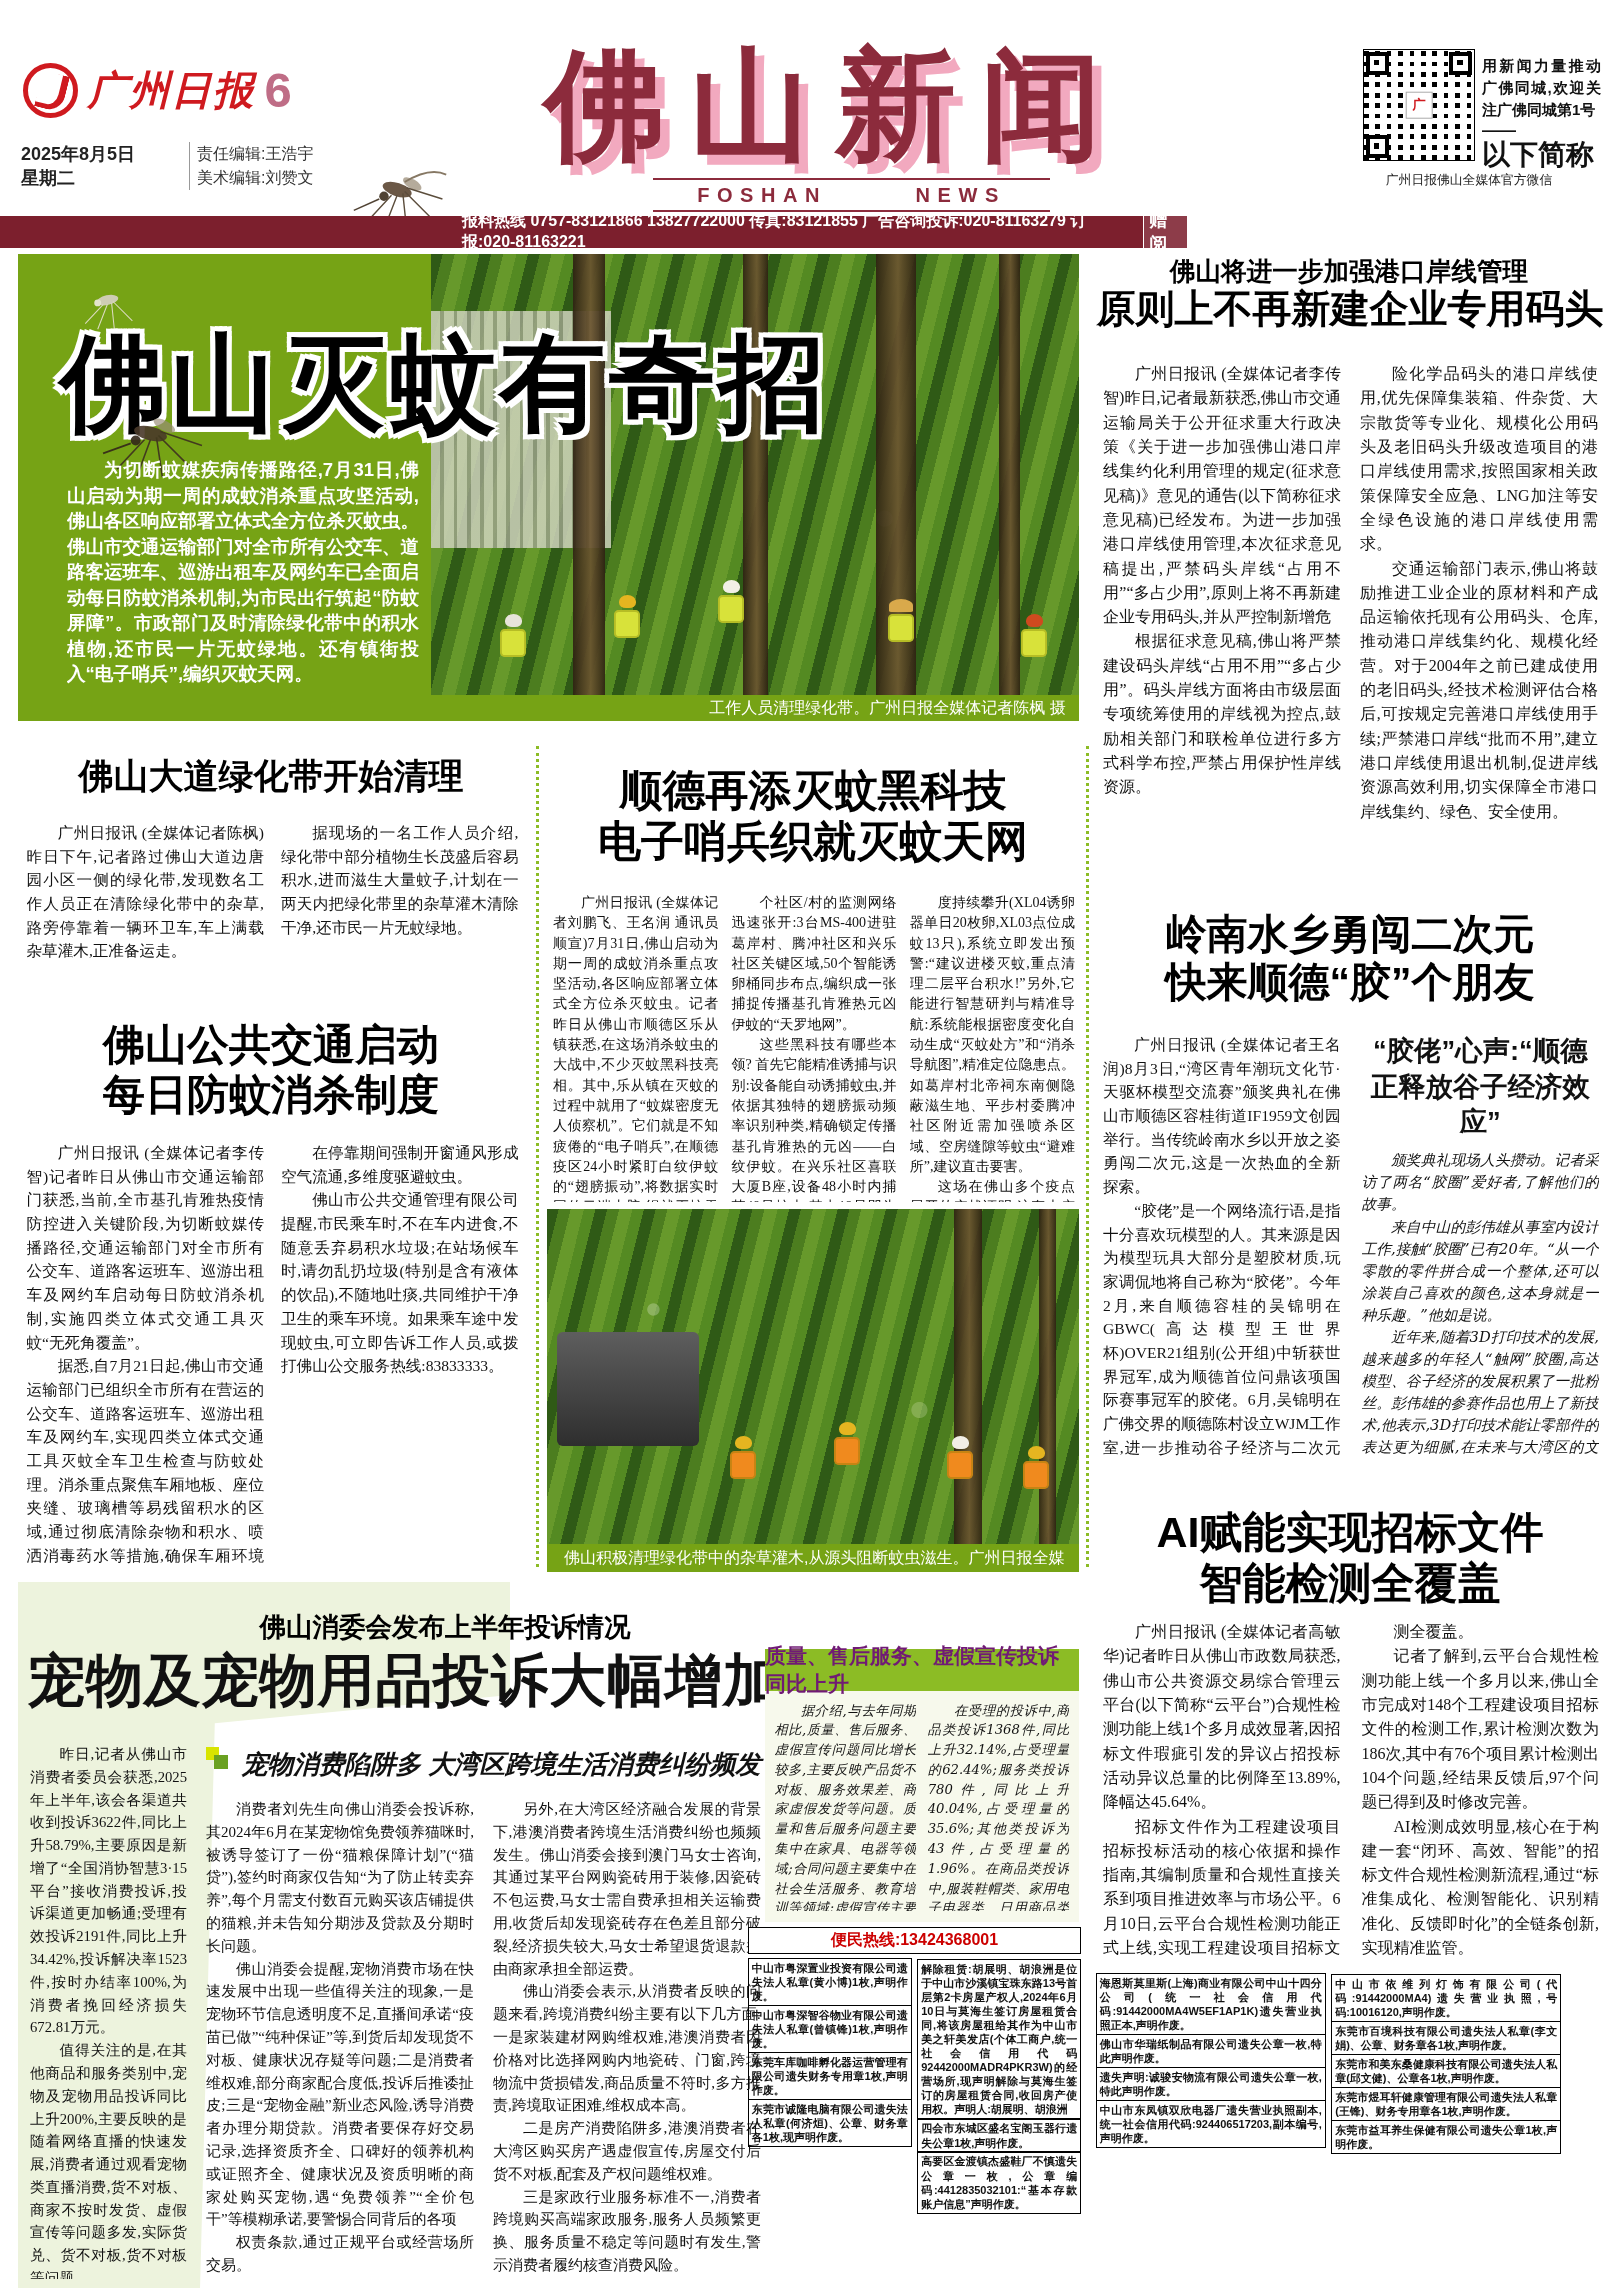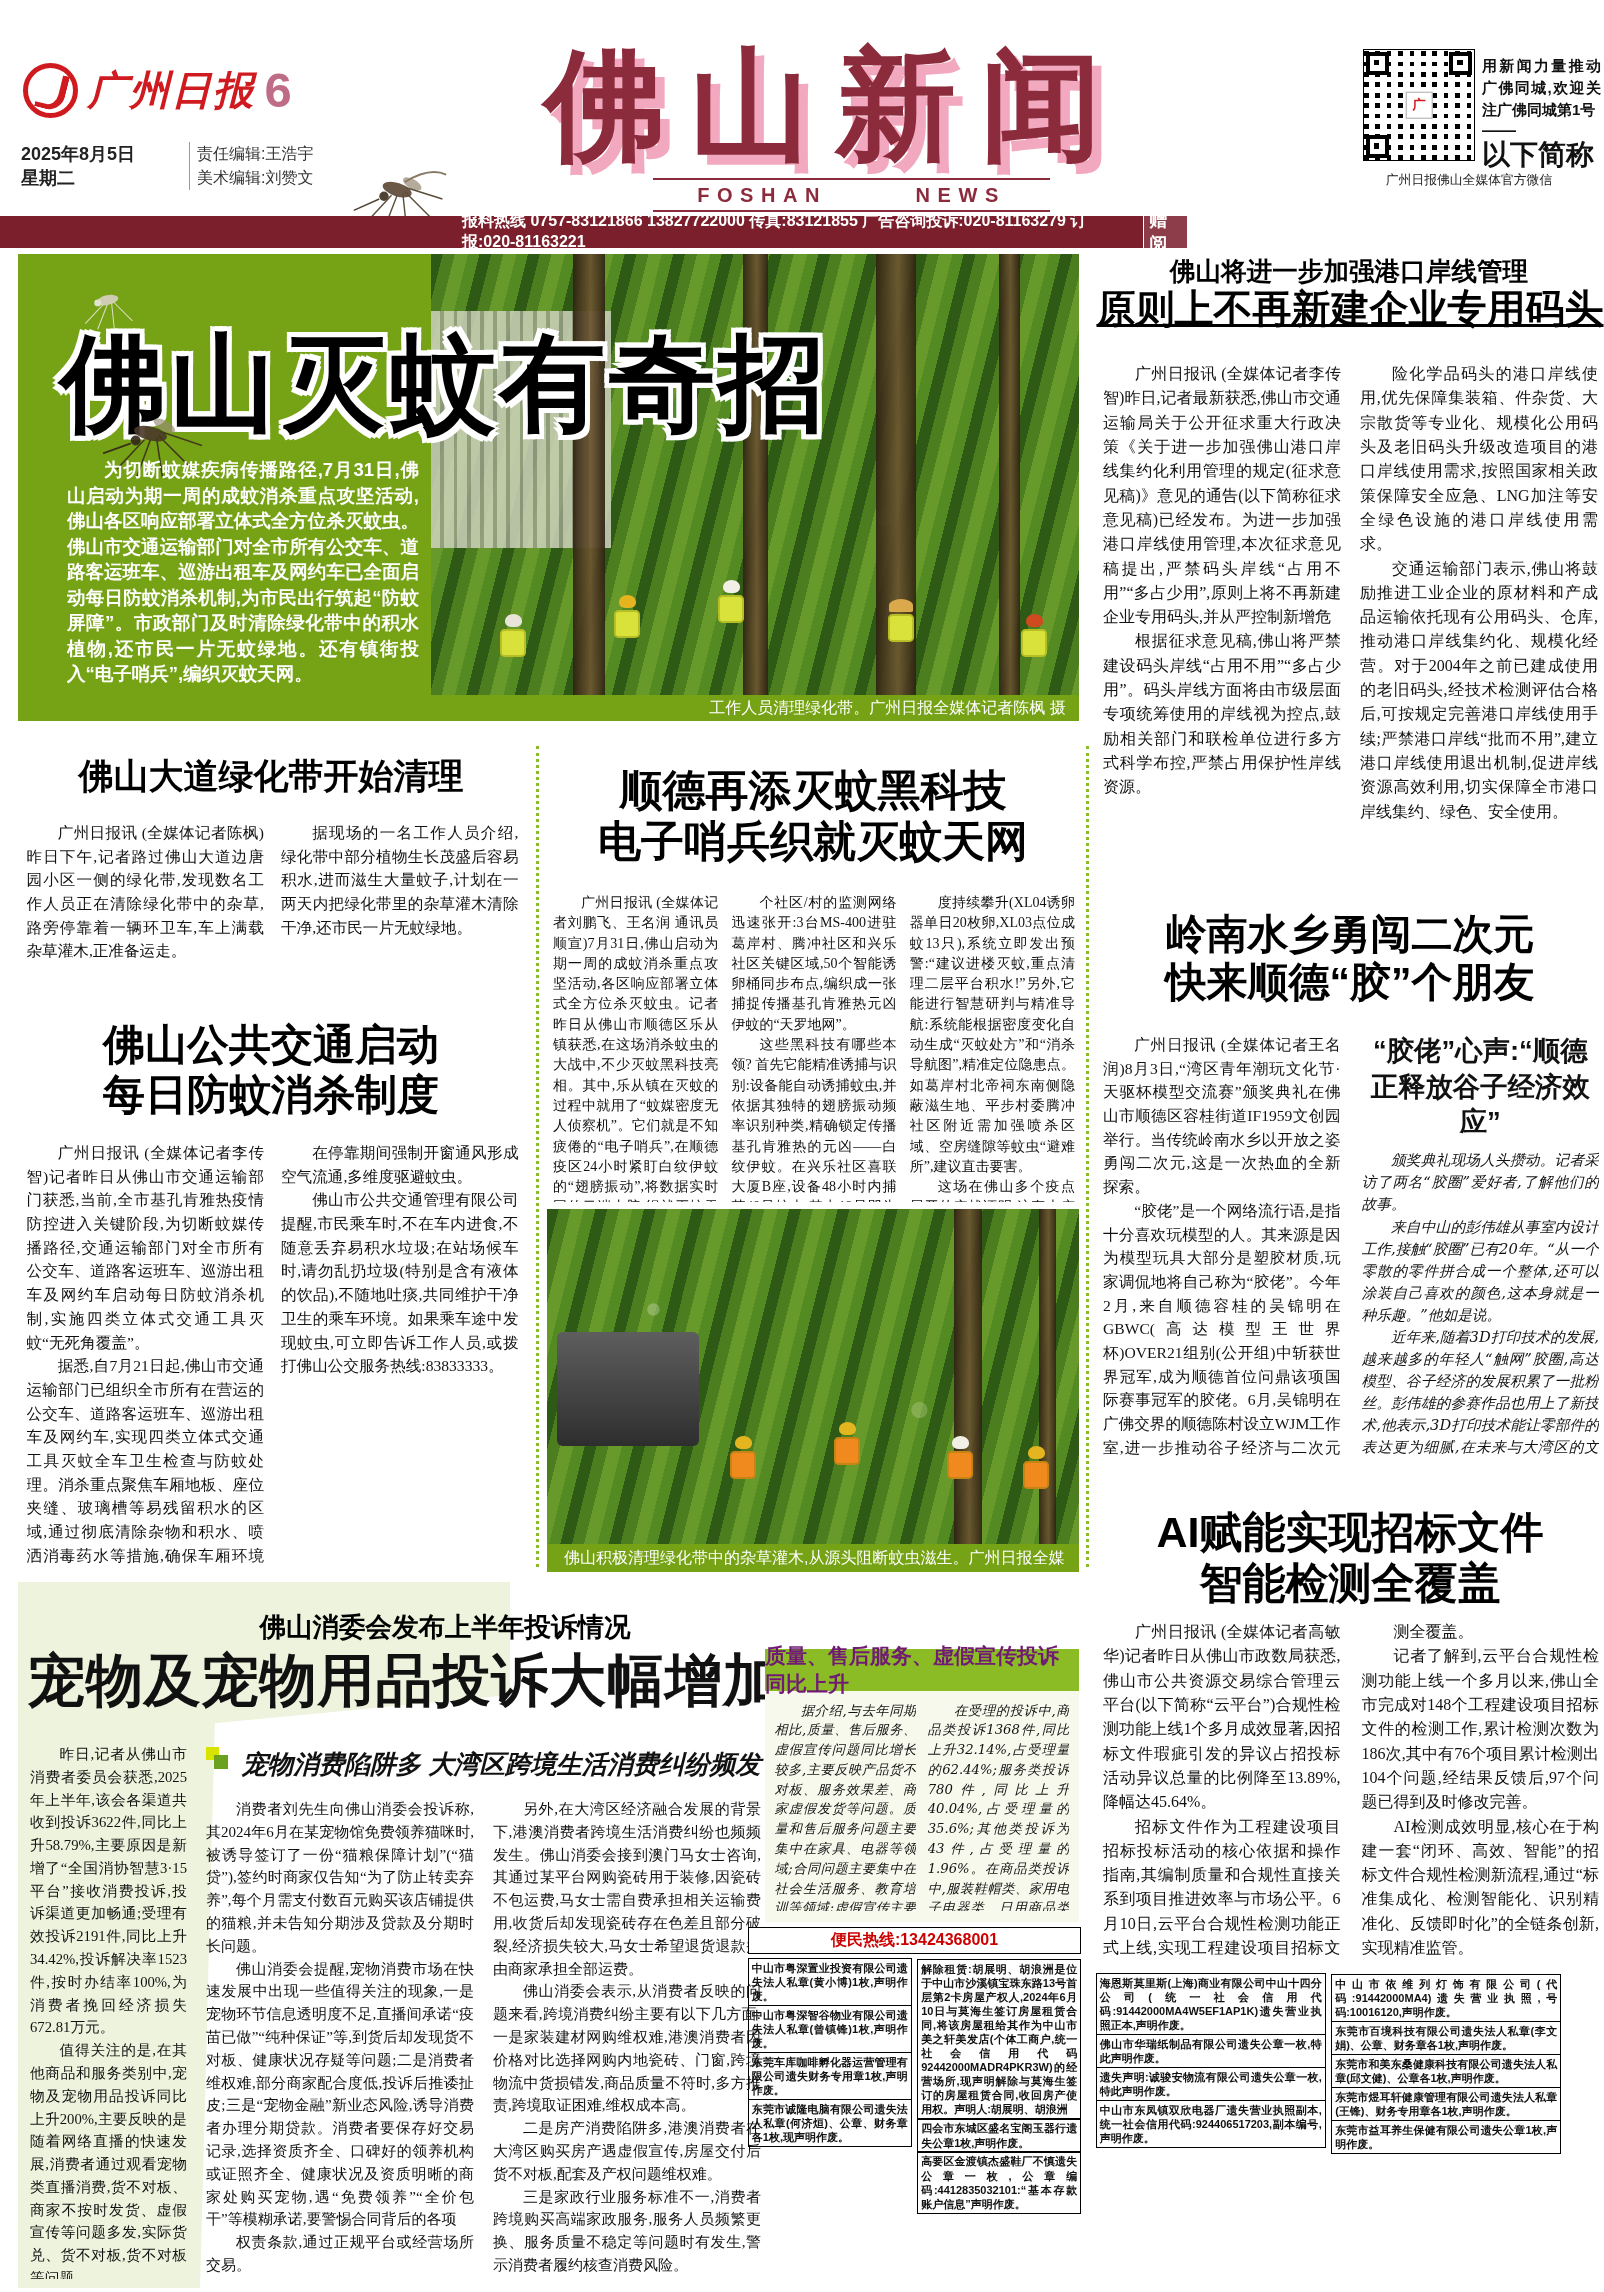--- a/index.html
+++ b/index.html
@@ -177,21 +177,21 @@
     </svg>
 
     <div class="abs hero-lead jc nohang" style="left:49px;top:203px;width:352px;height:229px;">
       <p>为切断蚊媒疾病传播路径,7月31日,佛山启动为期一周的成蚊消杀重点攻坚活动,佛山各区响应部署立体式全方位杀灭蚊虫。佛山市交通运输部门对全市所有公交车、道路客运班车、巡游出租车及网约车已全面启动每日防蚊消杀机制,为市民出行筑起“防蚊屏障”。市政部门及时清除绿化带中的积水植物,还市民一片无蚊绿地。还有镇街投入“电子哨兵”,编织灭蚊天网。</p>
     </div>
 
     <div class="abs photo-cap" style="left:0;right:0;bottom:0;height:26.5px;line-height:26.5px;text-align:right;padding-right:13.2px;">工作人员清理绿化带。广州日报全媒体记者陈枫 摄</div>
   </div>
 
   <div class="abs kicker ctr" style="left:1103px;top:254px;width:492px;">佛山将进一步加强港口岸线管理</div>
-  <div class="abs hl ctr" style="left:1096px;top:286px;width:508px;font-size:39px;text-decoration:underline;">原则上不再新建企业专用码头</div>
+  <div class="abs hl ctr" style="left:1096px;top:286px;width:508px;font-size:39px;">原则上不再新建企业专用码头</div>
   <div class="abs body-cols" style="left:1103px;top:362px;width:496px;height:538px;gap:19px;">
     <div class="bcol" style="width:238px;height:538px;">
         <p>广州日报讯 (全媒体记者李传智)昨日,记者最新获悉,佛山市交通运输局关于公开征求重大行政决策《关于进一步加强佛山港口岸线集约化利用管理的规定(征求意见稿)》意见的通告(以下简称征求意见稿)已经发布。为进一步加强港口岸线使用管理,本次征求意见稿提出,严禁码头岸线“占用不用”“多占少用”,原则上将不再新建企业专用码头,并从严控制新增危</p>
         <p>根据征求意见稿,佛山将严禁建设码头岸线“占用不用”“多占少用”。码头岸线方面将由市级层面专项统筹使用的岸线视为控点,鼓励相关部门和联检单位进行多方式科学布控,严禁占用保护性岸线资源。</p>
       </div>
     <div class="bcol" style="width:238px;height:538px;">
         <p>险化学品码头的港口岸线使用,优先保障集装箱、件杂货、大宗散货等专业化、规模化公用码头及老旧码头升级改造项目的港口岸线使用需求,按照国家相关政策保障安全应急、LNG加注等安全绿色设施的港口岸线使用需求。</p>
         <p>交通运输部门表示,佛山将鼓励推进工业企业的原材料和产成品运输依托现有公用码头、仓库,推动港口岸线集约化、规模化经营。对于2004年之前已建成使用的老旧码头,经技术检测评估合格后,可按规定完善港口岸线使用手续;严禁港口岸线“批而不用”,建立港口岸线使用退出机制,促进岸线资源高效利用,切实保障全市港口岸线集约、绿色、安全使用。</p>
       </div>
   </div>

